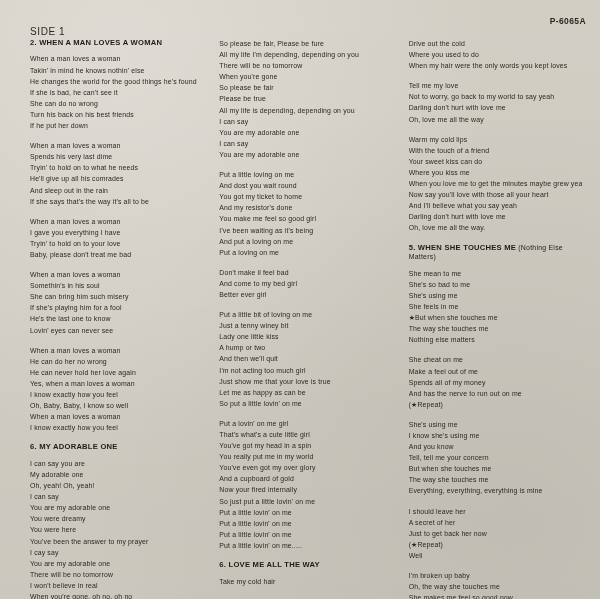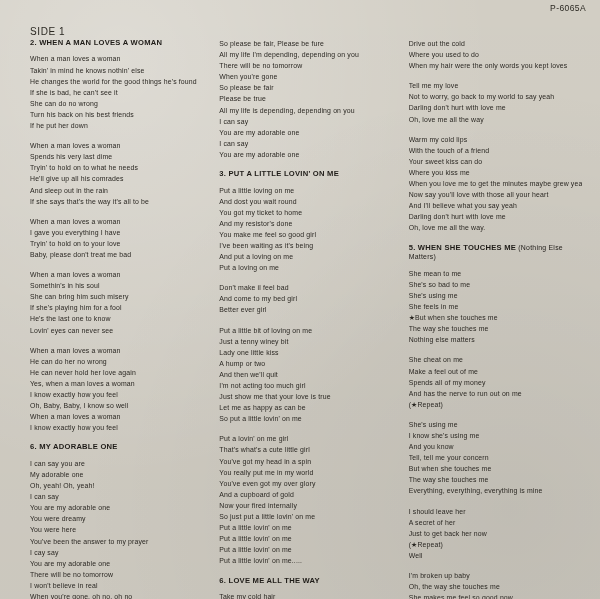--- a/index.html
+++ b/index.html
@@ -28,24 +28,24 @@
     pointer-events: none;
   }
   #inner {
     position: absolute;
     left: 0; top: 0; right: 0; bottom: 0;
     padding: 14px 16px 10px 16px;
     box-sizing: border-box;
   }
   .catalog {
     position: absolute;
-    top: 3px;
+    top: 16px;
     right: 14px;
     font-size: 8.5px;
-    font-weight: normal;
+    font-weight: bold;
     letter-spacing: 0.4px;
     color: #2b2822;
   }
   .side-label {
     position: absolute;
     top: 26px;
     left: 30px;
     font-size: 10px;
     letter-spacing: 0.6px;
     color: #2b2822;
@@ -172,21 +172,20 @@
               <div class="lyric-line">So please be fair</div>
               <div class="lyric-line">Please be true</div>
               <div class="lyric-line">All my life is depending, depending on you</div>
               <div class="lyric-line">I can say</div>
               <div class="lyric-line">You are my adorable one</div>
               <div class="lyric-line">I can say</div>
               <div class="lyric-line">You are my adorable one</div>
             </div>
           </div>
           <div class="track">
-            <div class="track-title">3. PUT A LITTLE LOVIN' ON ME</div>
             <div class="lyric-block">
               <div class="lyric-line">Put a little loving on me</div>
               <div class="lyric-line">And dost you wait round</div>
               <div class="lyric-line">You got my ticket to home</div>
               <div class="lyric-line">And my resistor's done</div>
               <div class="lyric-line">You make me feel so good girl</div>
               <div class="lyric-line">I've been waiting as it's being</div>
               <div class="lyric-line">And put a loving on me</div>
               <div class="lyric-line">Put a loving on me</div>
             </div>

